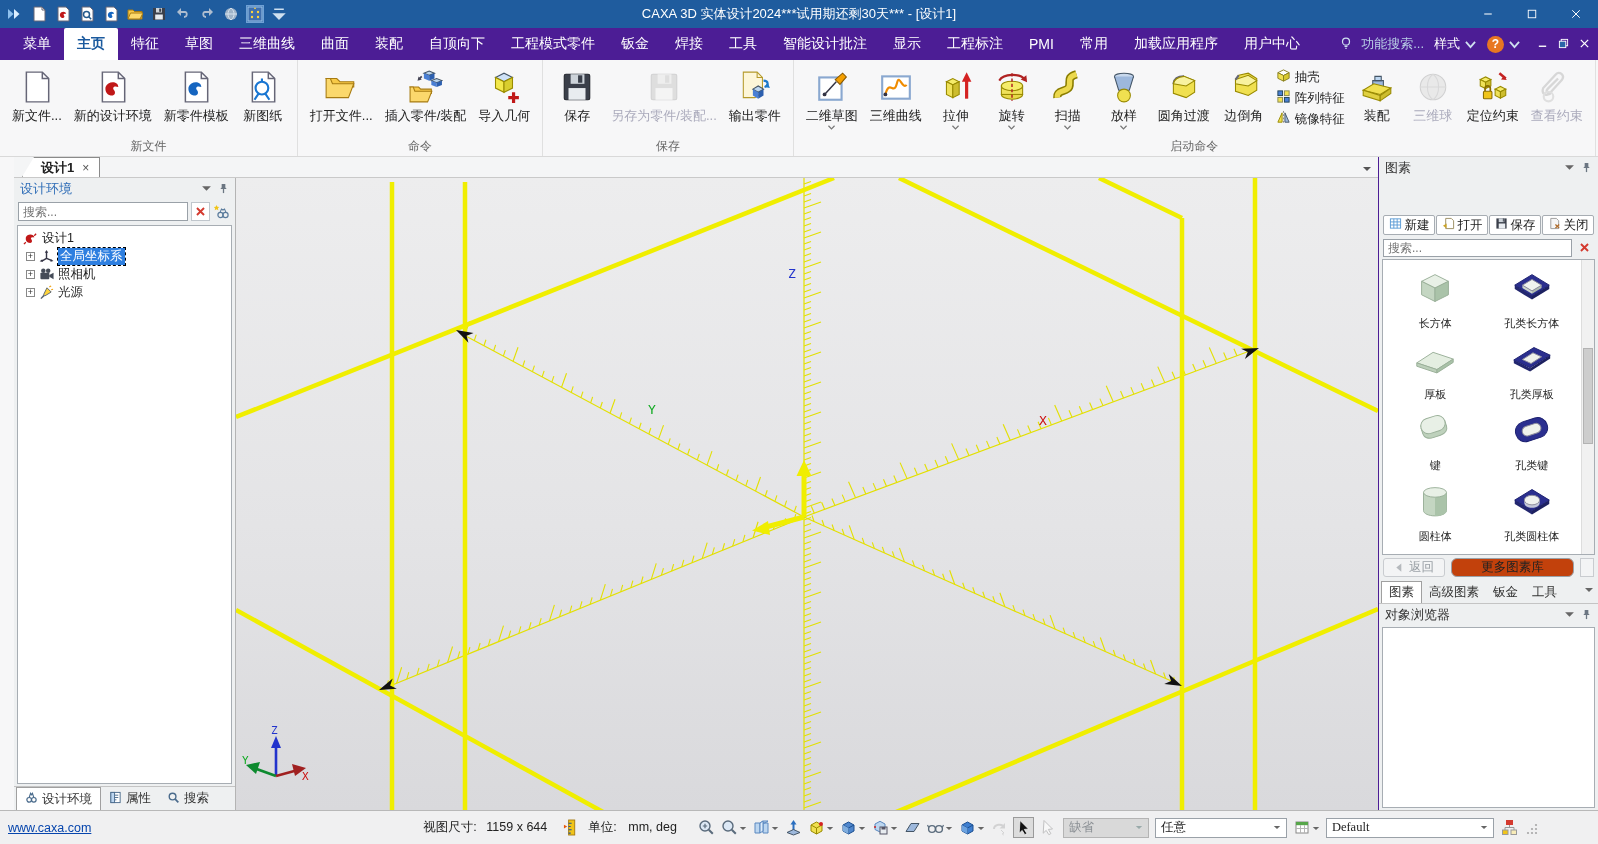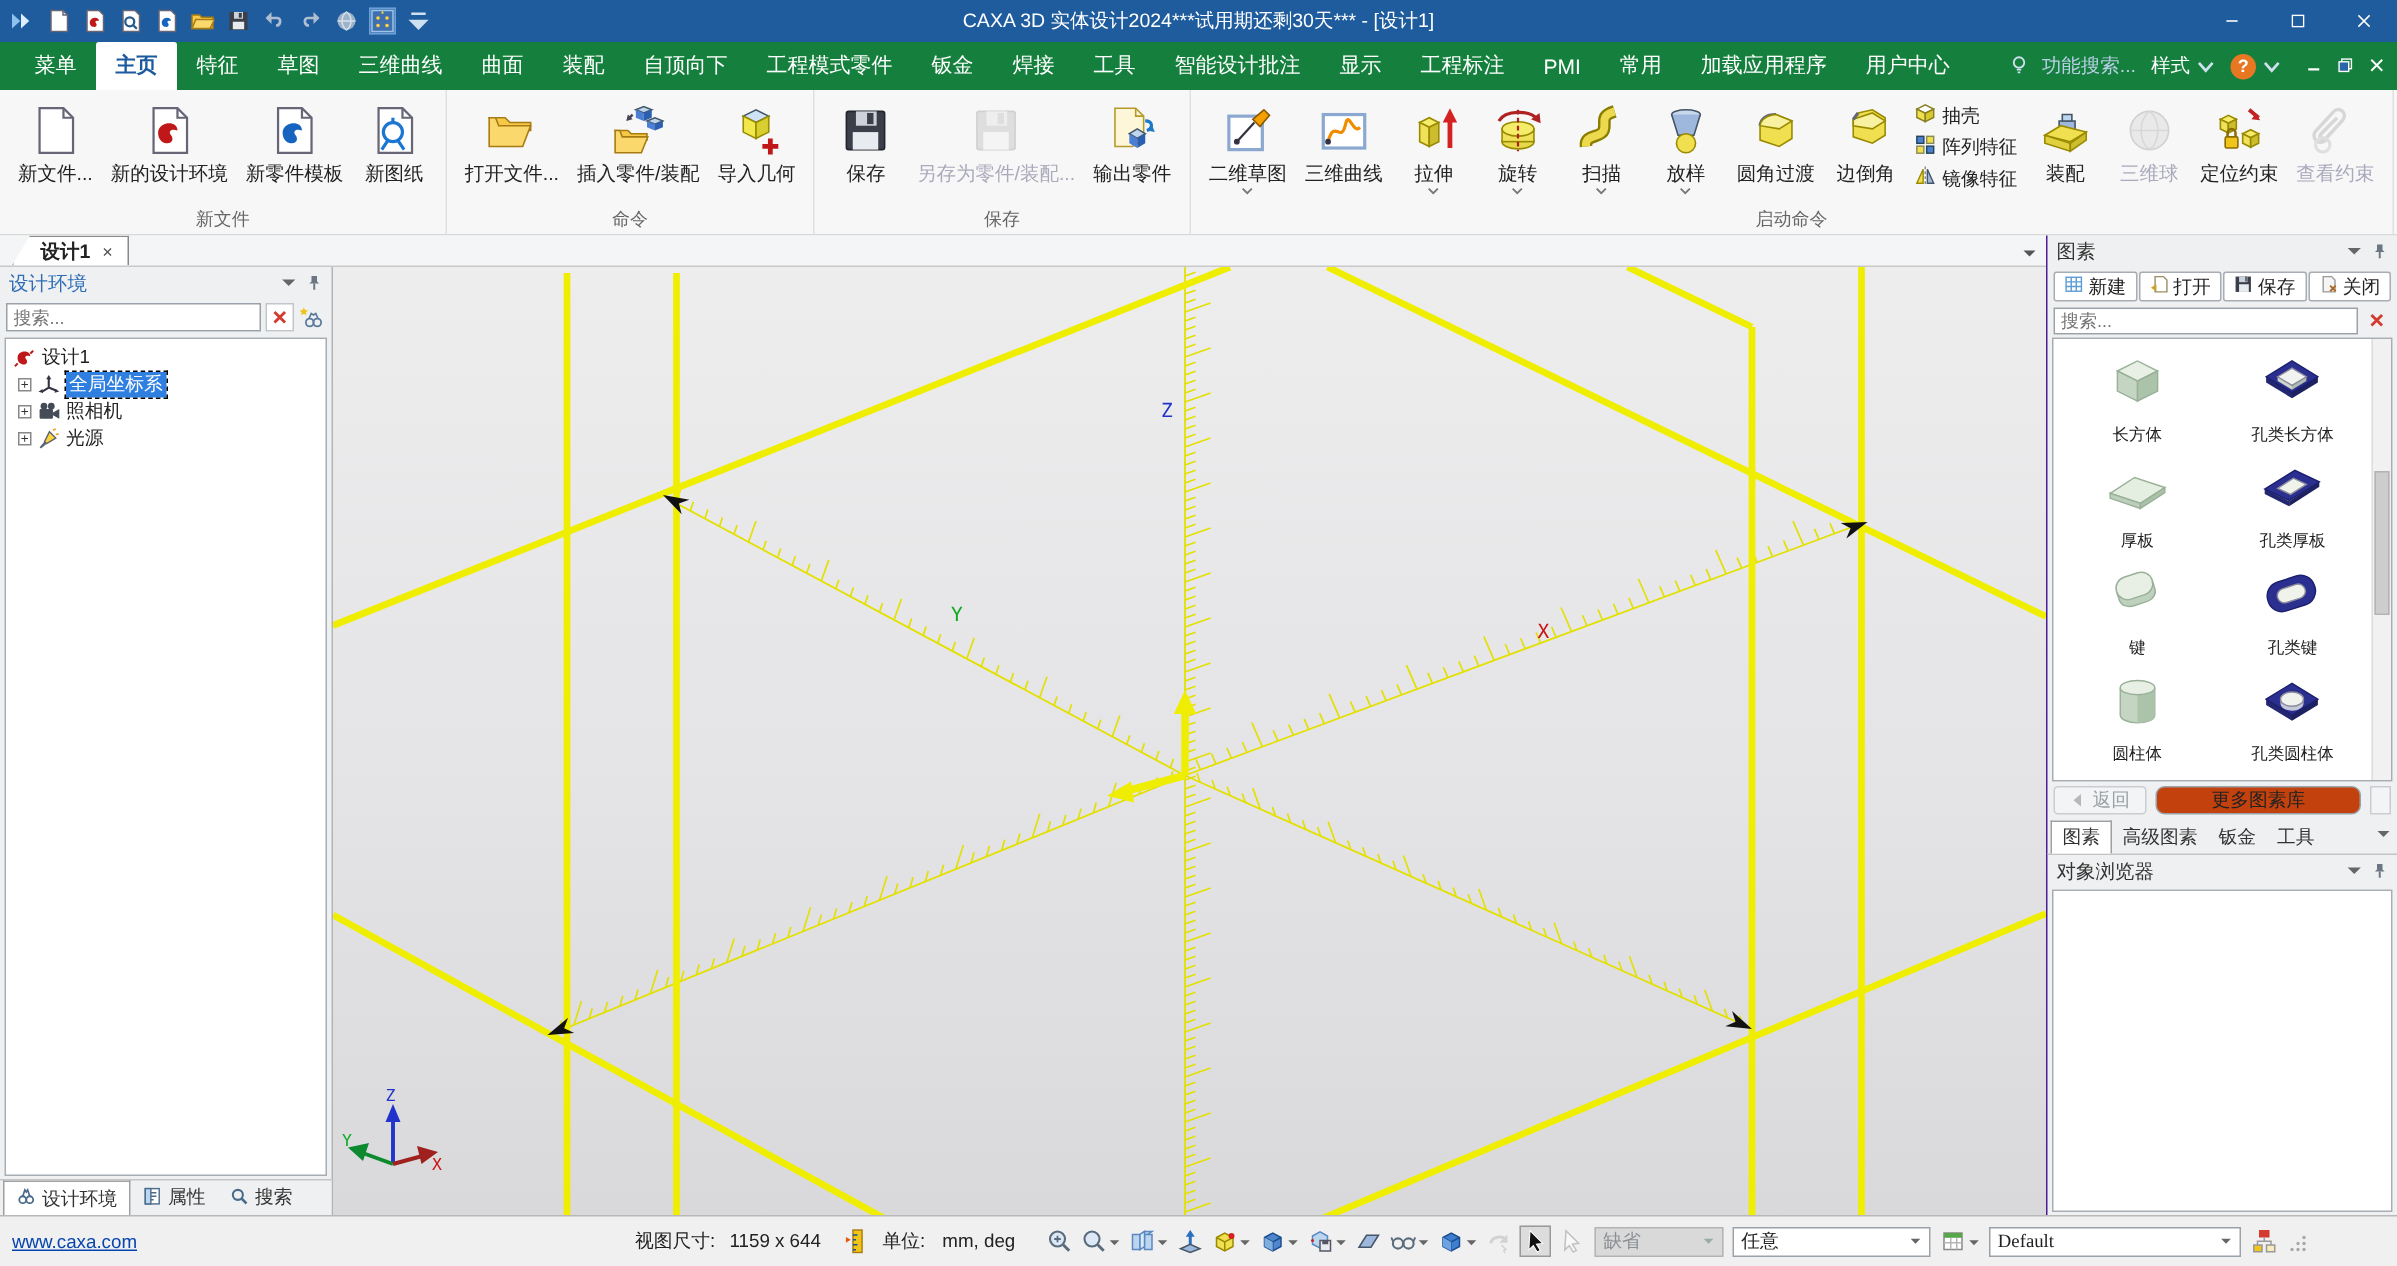--- a/index.html
+++ b/index.html
@@ -14,21 +14,21 @@
   .qa .qaicon { width:18px; height:18px; display:flex; align-items:center; justify-content:center; }
   .qa .qaicon svg { width:16px; height:16px; }
   .qa .qaicon.lit { background:#3a74b5; border:1px solid #6fa0d5; }
   .tb-title { position:absolute; left:0; right:0; text-align:center; font-size:13px; color:#fff; pointer-events:none; }
   .win-controls { margin-left:auto; display:flex; height:100%; }
   .win-btn { width:44px; height:100%; display:flex; align-items:center; justify-content:center; }
   .win-btn svg { width:12px; height:12px; }
 
   
   .menubar { position:absolute; left:0; top:28px; width:100%; height:32px;
-    background:#15803d; display:flex; align-items:stretch; color:#fff; }
+    background:#4c1d95; display:flex; align-items:stretch; color:#fff; }
   .menu-tabs { display:flex; align-items:stretch; padding-left:10px; }
   .menu-tab { padding:0 13px; display:flex; align-items:center; font-size:14px; white-space:nowrap; cursor:default; }
   .menu-tab.active { background:#fff; color:#1b5a9e; font-weight:bold; border-radius:2px 2px 0 0; }
   .menu-right { margin-left:auto; display:flex; align-items:center; gap:10px; padding-right:8px; }
   .fn-search { display:flex; align-items:center; gap:8px; color:#b9cfe6; font-size:13px; }
   .fn-search svg { width:14px; height:14px; }
   .menu-mini { display:flex; align-items:center; gap:4px; font-size:13px; color:#fff; }
   .menu-mini svg { width:13px; height:13px; }
   .style-dd { display:flex; align-items:center; gap:4px; }
   .help-circle { width:17px; height:17px; border-radius:50%; background:#e87722; color:#fff;
@@ -50,21 +50,21 @@
   .rb-item .rbi-caret { height:9px; display:flex; align-items:flex-start; justify-content:center; }
   .rb-item .rbi-caret svg { width:9px; height:7px; }
   .rb-item.disabled .rbi-label { color:#aab; }
   .rb-item.disabled .rbi-icon { filter:grayscale(1); opacity:.5; }
   .rb-stack { display:flex; flex-direction:column; justify-content:flex-end; gap:3px; padding:4px 4px; }
   .rb-small { display:flex; align-items:center; gap:4px; font-size:12.5px; color:#222; white-space:nowrap; }
   .rb-small svg { width:15px; height:15px; }
 
   
   .workspace { position:absolute; left:0; top:157px; width:1598px; height:653px; display:flex; }
-  .left-col { width:1364px; display:flex; flex-direction:column; }
+  .left-col { width:1364px; display:flex; flex-direction:column;margin-left:14px; }
   .doctabs { height:21px; background:#f4f5f6; border-bottom:1px solid #c9c9c9; position:relative;
     display:flex; align-items:flex-end; padding-left:8px; }
   .doctab { height:20px; background:#fff; border:1px solid #8a8a8a; border-bottom:none;
     display:flex; align-items:center; gap:8px; padding:0 10px 0 18px; font-weight:bold; color:#222;
     clip-path:polygon(12px 0, 100% 0, 100% 100%, 0 100%); font-size:13px; }
   .doctab .closex { font-weight:normal; color:#555; font-size:12px; }
   .doctabs .dt-caret { position:absolute; right:6px; top:4px; }
   .doctabs .dt-caret svg { width:10px; height:8px; }
   .mid-row { display:flex; height:632px; }
 
@@ -94,21 +94,21 @@
   .lp-tab svg { width:13px; height:13px; }
   .lp-tab.active { background:#fff; border:1px solid #a0a0a0; border-bottom:none; }
 
   
   .viewport { width:1142px; height:632px; background:linear-gradient(180deg,#ededee 0%,#e4e4e6 55%,#d9d9dc 100%); position:relative; }
   .viewport svg { display:block; }
 
   
   .right-panel { width:234px; background:#eef0f1; border-left:1px solid #4c1d95;
     display:flex; flex-direction:column; }
-  .rp-toolbar { display:flex; gap:1px; padding:2px 4px; }
+  .rp-toolbar { display:flex; gap:1px; padding:2px 4px;margin-top:34px; }
   .rp-btn { flex:1; height:20px; background:#fff; border:1px solid #a7adb3; border-radius:2px;
     display:flex; align-items:center; justify-content:center; gap:3px; font-size:12.5px; color:#222; white-space:nowrap; }
   .rp-btn svg { width:13px; height:13px; }
   .rp-search { display:flex; align-items:center; padding:1px 4px 2px 4px; gap:3px; }
   .rp-search input { flex:1; height:18px; border:1px solid #9aa1a8; font-size:12px; padding:0 4px;
     font-family:"Liberation Sans",sans-serif; }
   .rp-gallery { height:296px; background:#fff; border:1px solid #a7adb3; margin:0 3px; position:relative; overflow:hidden; }
   .gal-grid { display:grid; grid-template-columns:1fr 1fr; padding:6px 14px 0 4px; row-gap:6px; }
   .gal-item { display:flex; flex-direction:column; align-items:center; gap:1px; }
   .gal-item svg { width:46px; height:46px; }

